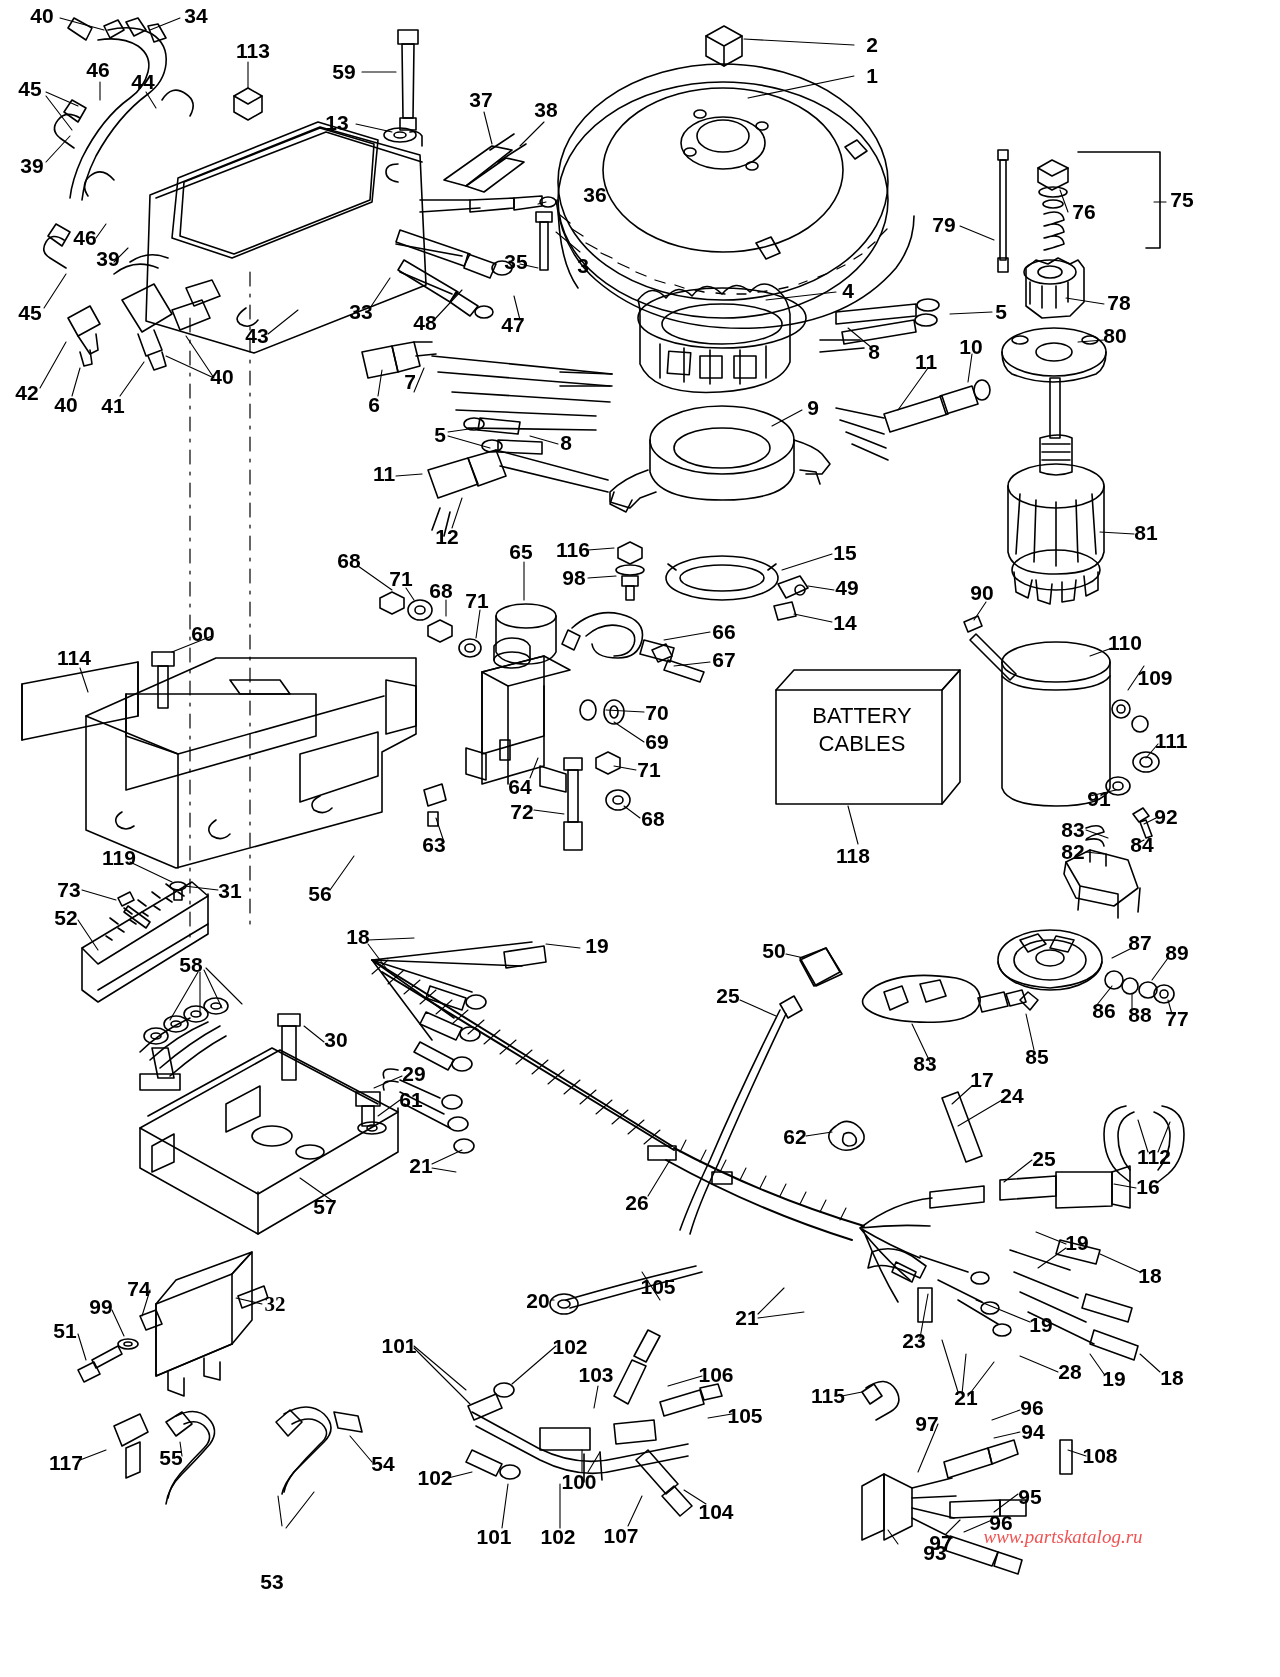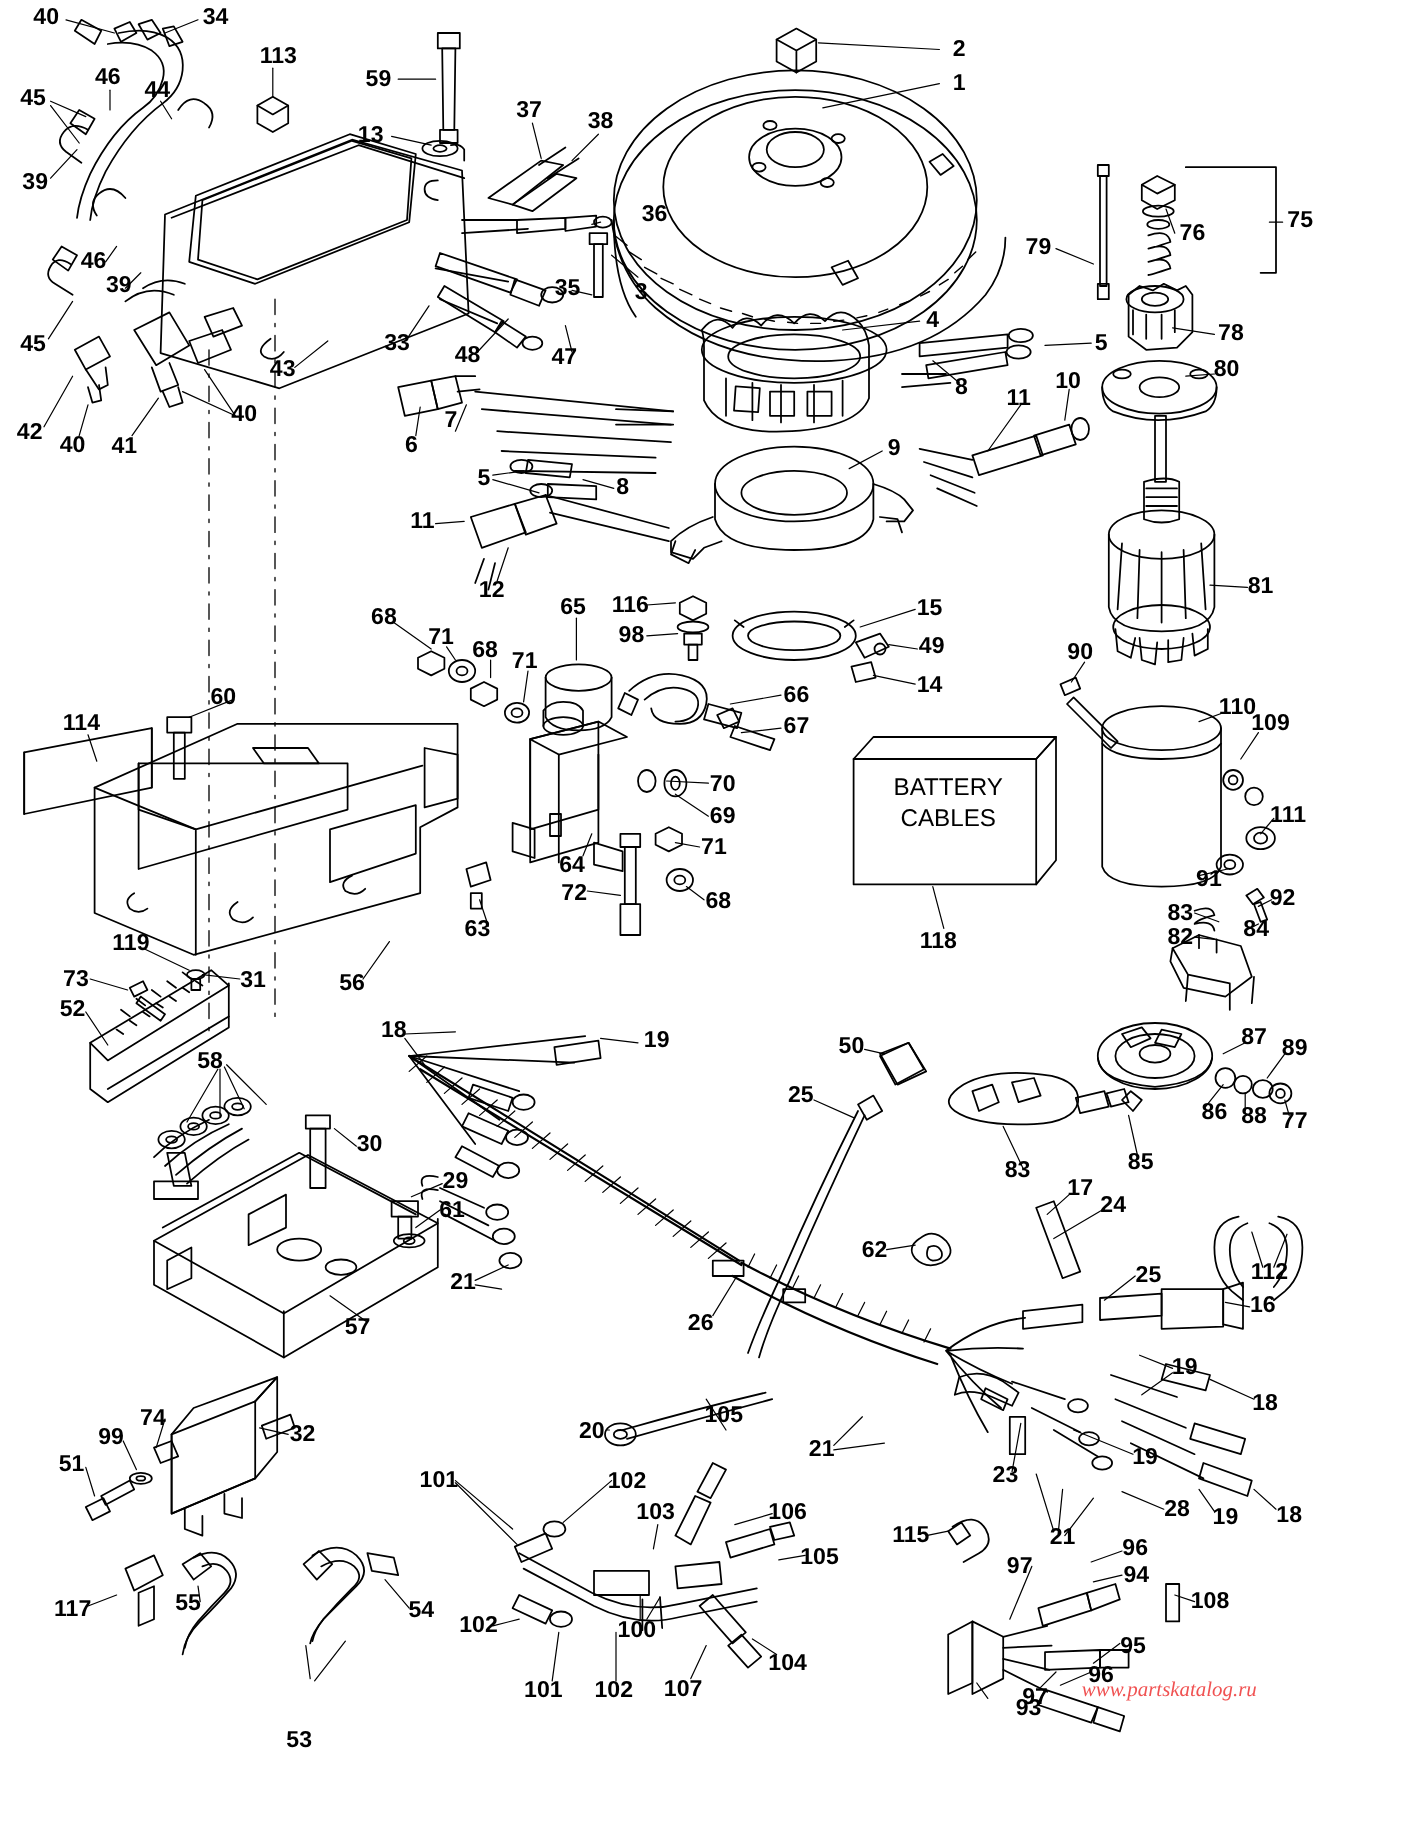--- a/index.html
+++ b/index.html
@@ -817,21 +817,21 @@
       <div class="callout" style="left: 441px; top: 591px;">68</div>
       <div class="callout" style="left: 477px; top: 601px;">71</div>
       <div class="callout" style="left: 574px; top: 578px;">98</div>
       <div class="callout" style="left: 847px; top: 588px;">49</div>
       <div class="callout" style="left: 982px; top: 593px;">90</div>
       <div class="callout" style="left: 845px; top: 623px;">14</div>
       <div class="callout" style="left: 203px; top: 634px;">60</div>
       <div class="callout" style="left: 724px; top: 632px;">66</div>
       <div class="callout" style="left: 1125px; top: 643px;">110</div>
       <div class="callout" style="left: 74px; top: 658px;">114</div>
-      <div class="callout" style="left: 1155px; top: 658px; text-align: right;">109</div>
+      <div class="callout" style="left: 1155px; top: 678px; text-align: right;">109</div>
       <div class="callout" style="left: 724px; top: 660px;">67</div>
       <div class="callout" style="left: 657px; top: 713px;">70</div>
       <div class="callout" style="left: 1171px; top: 741px;">111</div>
       <div class="callout" style="left: 657px; top: 742px;">69</div>
       <div class="callout" style="left: 649px; top: 770px;">71</div>
       <div class="callout" style="left: 520px; top: 787px;">64</div>
       <div class="callout" style="left: 522px; top: 812px;">72</div>
       <div class="callout" style="left: 653px; top: 819px;">68</div>
       <div class="callout" style="left: 1099px; top: 799px;">91</div>
       <div class="callout" style="left: 1166px; top: 817px;">92</div>
@@ -868,21 +868,21 @@
       <div class="callout" style="left: 421px; top: 1166px;">21</div>
       <div class="callout" style="left: 1148px; top: 1187px;">16</div>
       <div class="callout" style="left: 637px; top: 1203px;">26</div>
       <div class="callout" style="left: 325px; top: 1207px;">57</div>
       <div class="callout" style="left: 1077px; top: 1243px;">19</div>
       <div class="callout" style="left: 1150px; top: 1276px;">18</div>
       <div class="callout" style="left: 538px; top: 1301px;">20</div>
       <div class="callout" style="left: 658px; top: 1287px;">105</div>
       <div class="callout" style="left: 747px; top: 1318px;">21</div>
       <div class="callout" style="left: 139px; top: 1289px;">74</div>
-      <div class="callout" style="left: 275px; top: 1304px;">32</div>
+      <div class="callout" style="left: 275px; top: 1304px; font-family: Liberation Serif, serif;">32</div>
       <div class="callout" style="left: 101px; top: 1307px;">99</div>
       <div class="callout" style="left: 1041px; top: 1325px;">19</div>
       <div class="callout" style="left: 65px; top: 1331px;">51</div>
       <div class="callout" style="left: 914px; top: 1341px;">23</div>
       <div class="callout" style="left: 399px; top: 1346px;">101</div>
       <div class="callout" style="left: 570px; top: 1347px;">102</div>
       <div class="callout" style="left: 1070px; top: 1372px;">28</div>
       <div class="callout" style="left: 1114px; top: 1379px;">19</div>
       <div class="callout" style="left: 1172px; top: 1378px;">18</div>
       <div class="callout" style="left: 596px; top: 1375px;">103</div>

